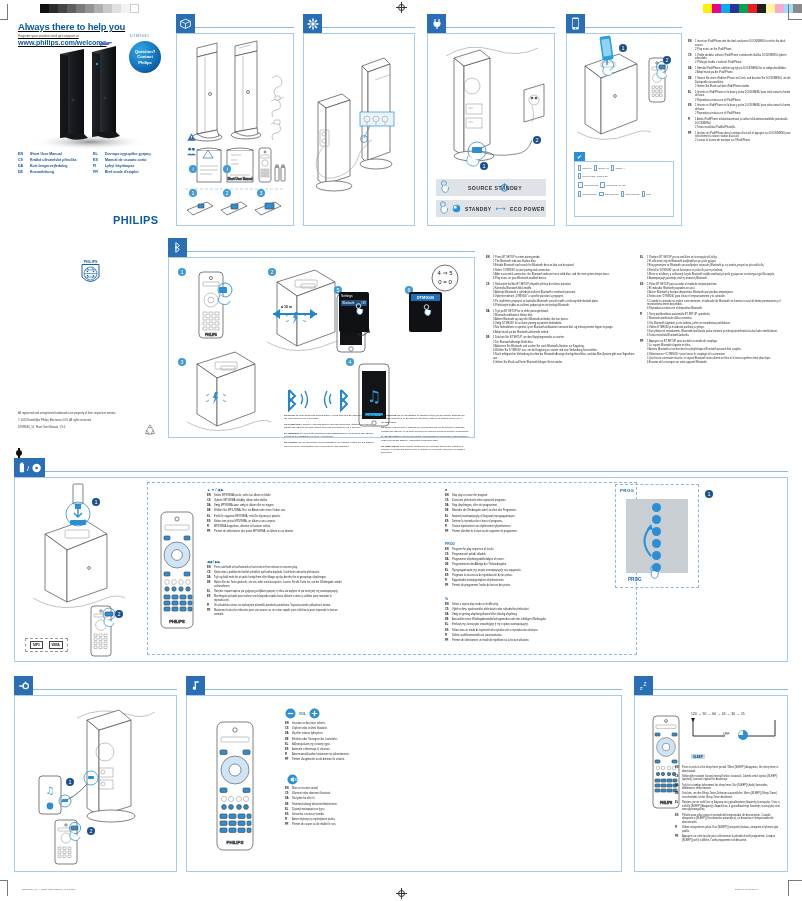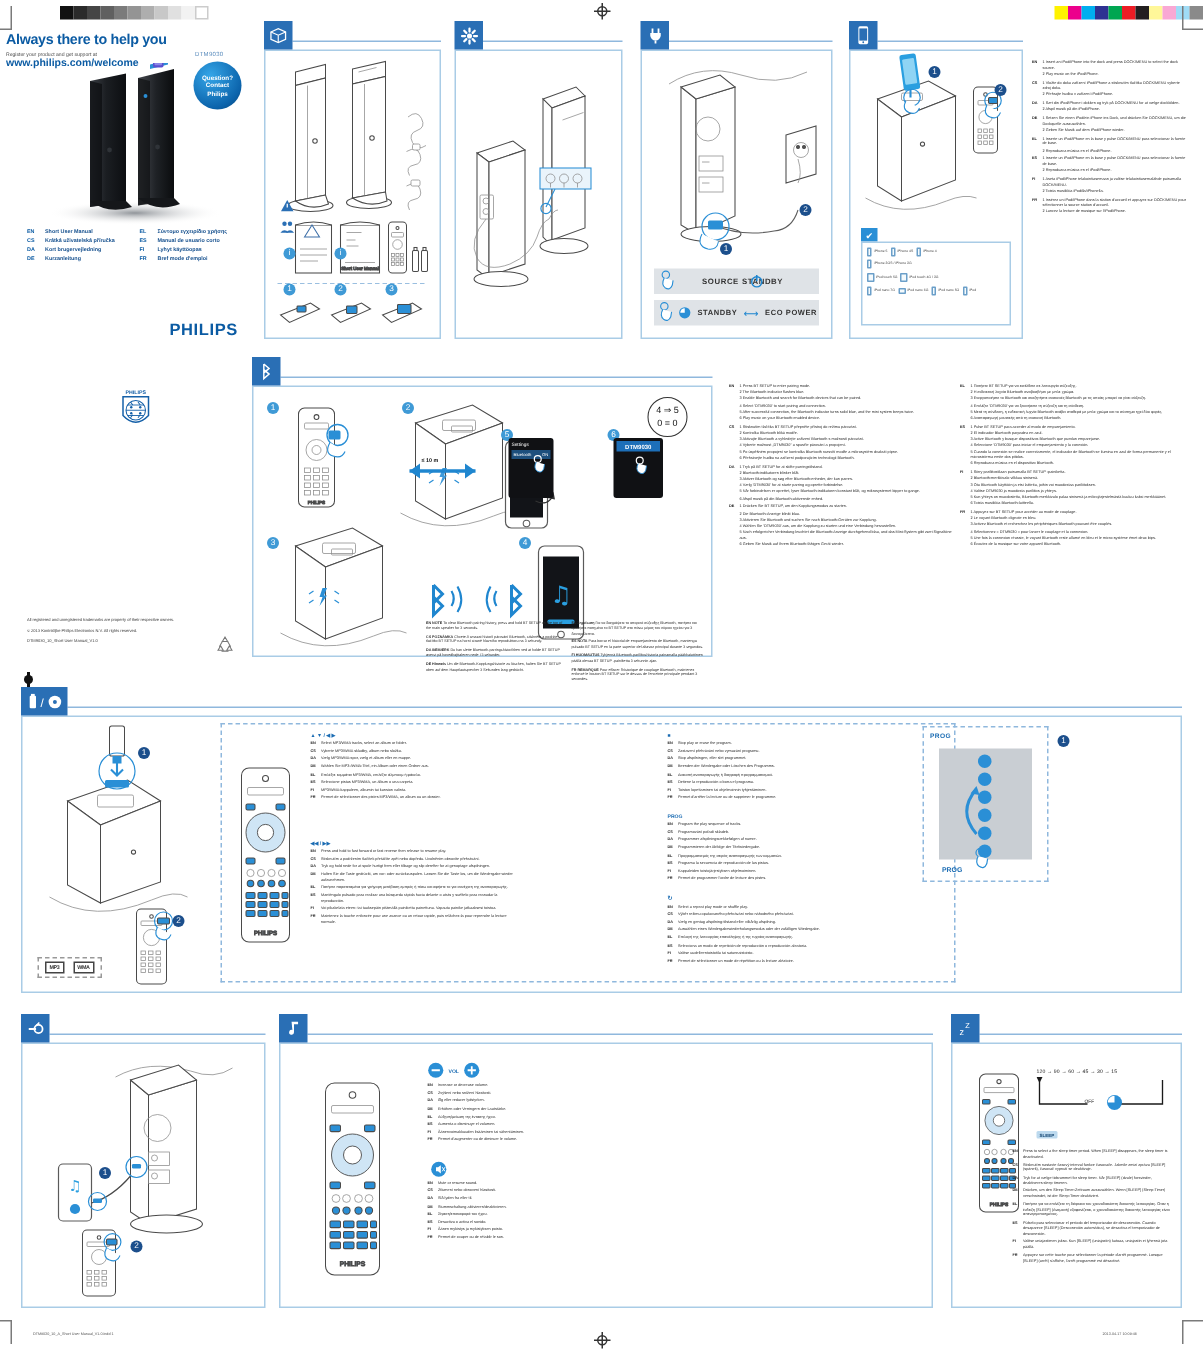--- a/index.html
+++ b/index.html
@@ -82,21 +82,21 @@
   .badge {
     position: absolute; width: 8px; height: 8px; border-radius: 50%;
     background: #1c4f8c; color: #fff; font-size: 5.5px;
     display: flex; align-items: center; justify-content: center;
     font-family: "Liberation Sans", sans-serif;
   }
   .badge.lt { background: #3f9ad6; }
 
   
   #cover-head {
-    position: absolute; left: 4px; top: 21px; width: 150px;
+    position: absolute; left: 18px; top: 21px; width: 150px; text-decoration: underline;
   }
   #cover-head .h1 {
     font-size: 9.5px; color: #0b5ba3; font-weight: bold; letter-spacing: -.2px;
   }
   #cover-head .h2 { font-size: 3.4px; color: #4a4a4a; margin-top: 2px; }
   #cover-head .h3 {
     font-size: 7px; color: #0b5ba3; font-weight: bold; margin-top: 1px;
   }
   #model-no {
     position: absolute; left: 130px; top: 33px;

